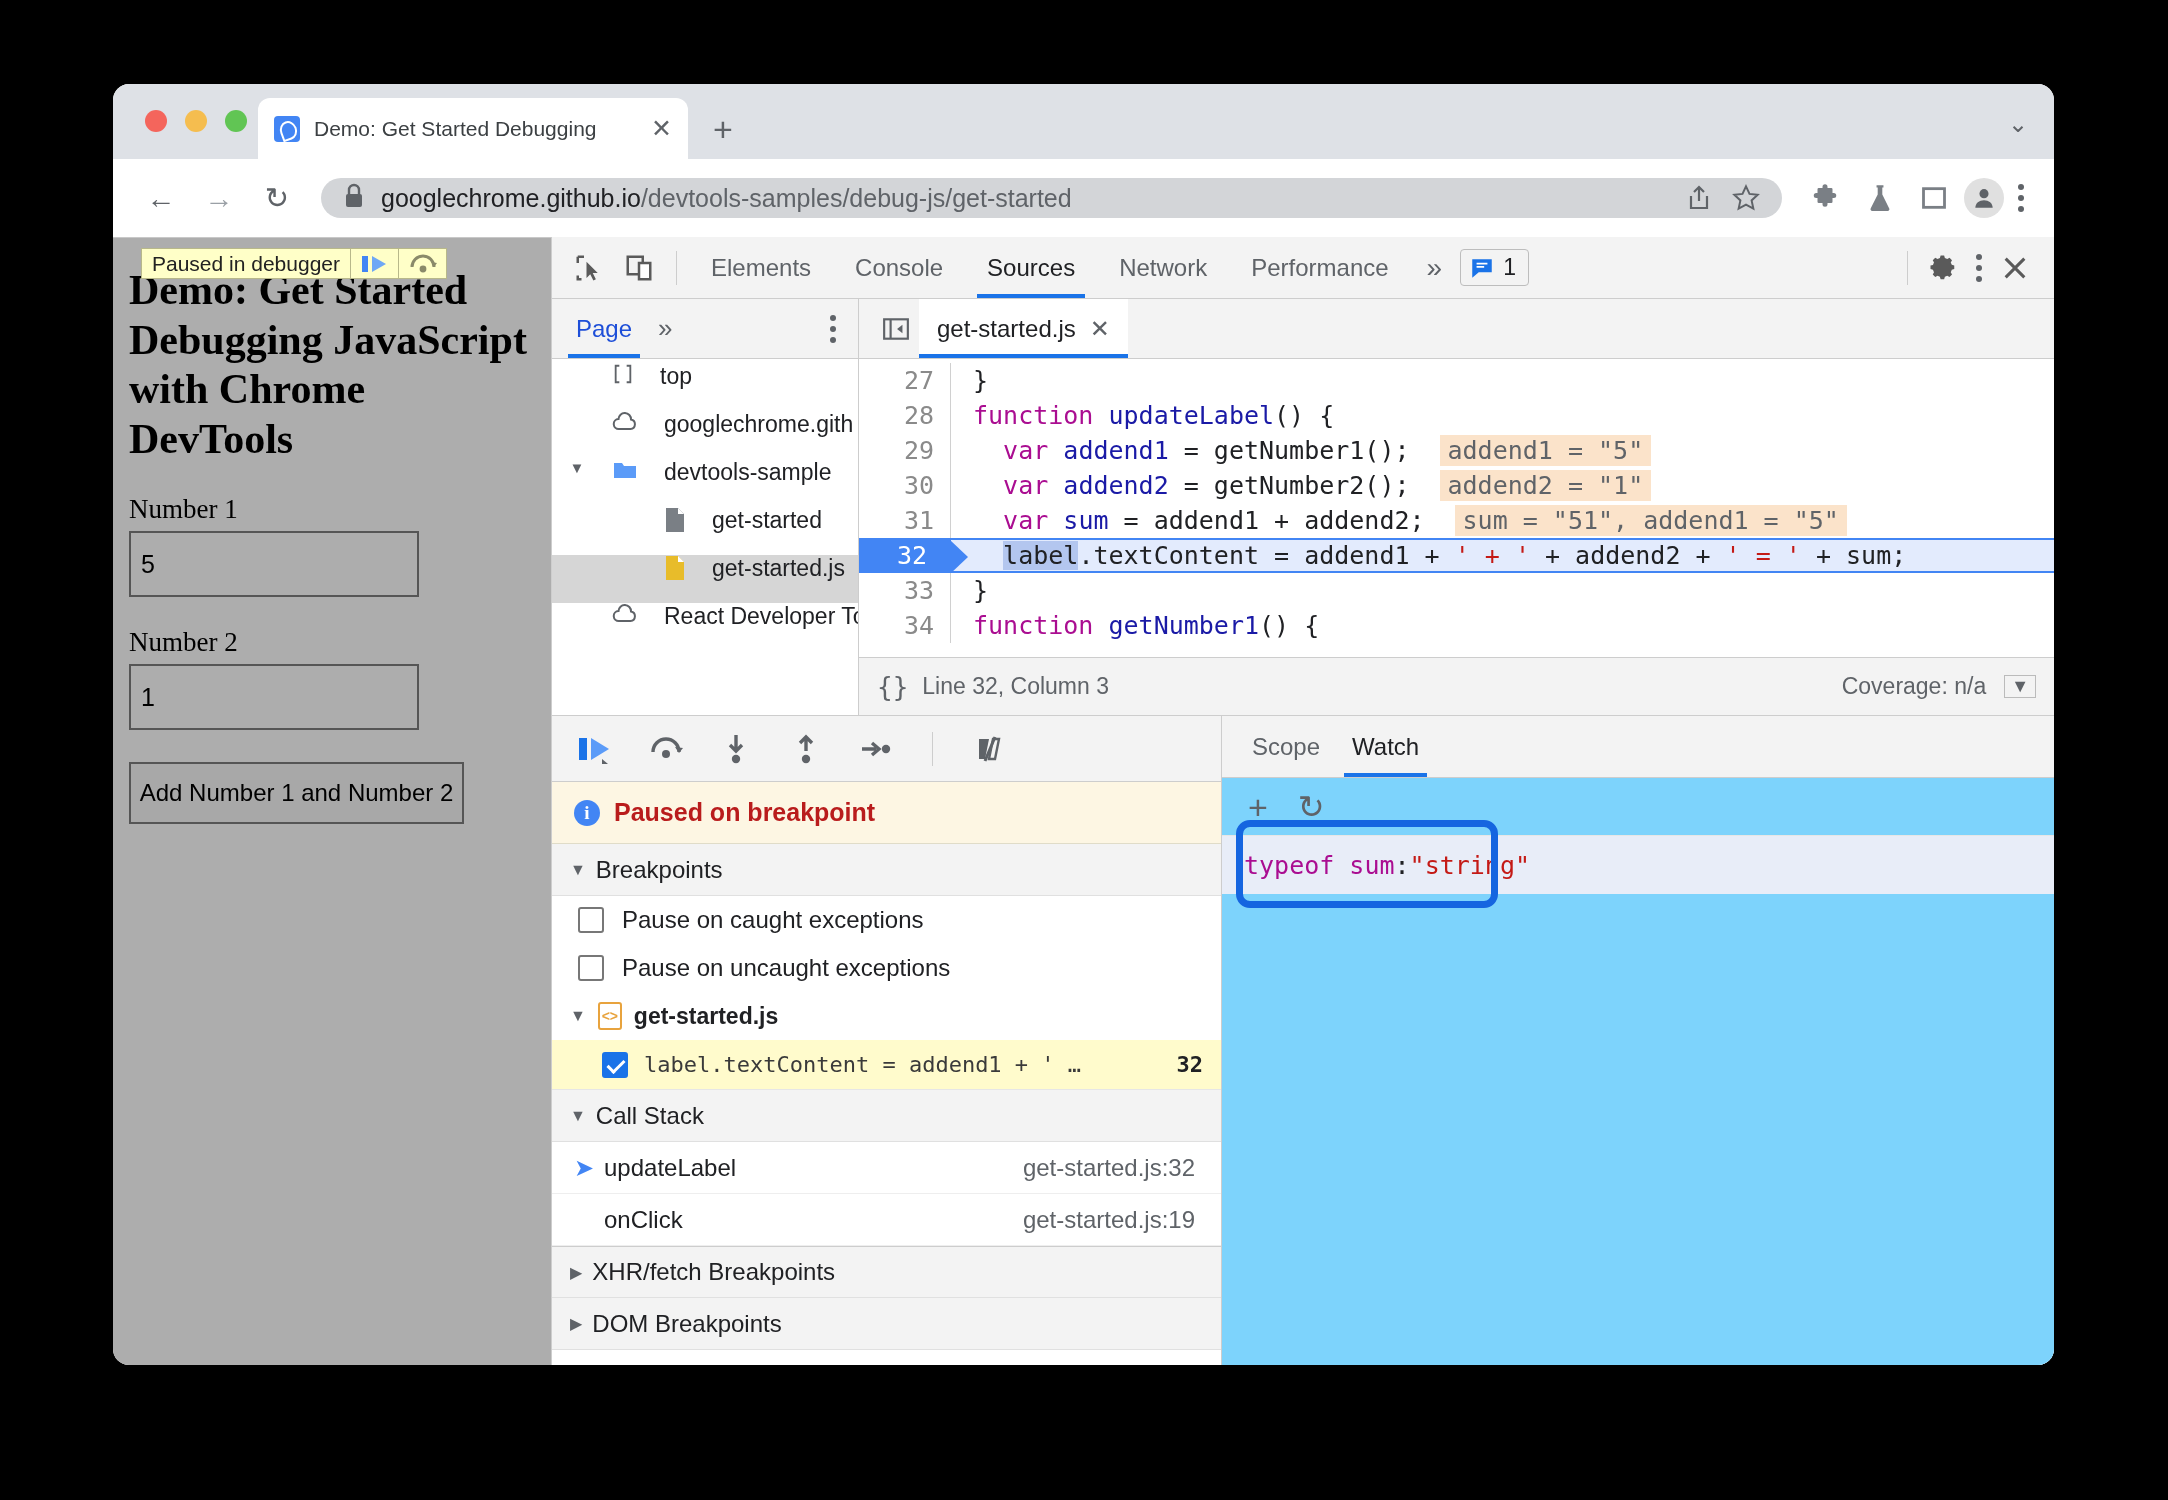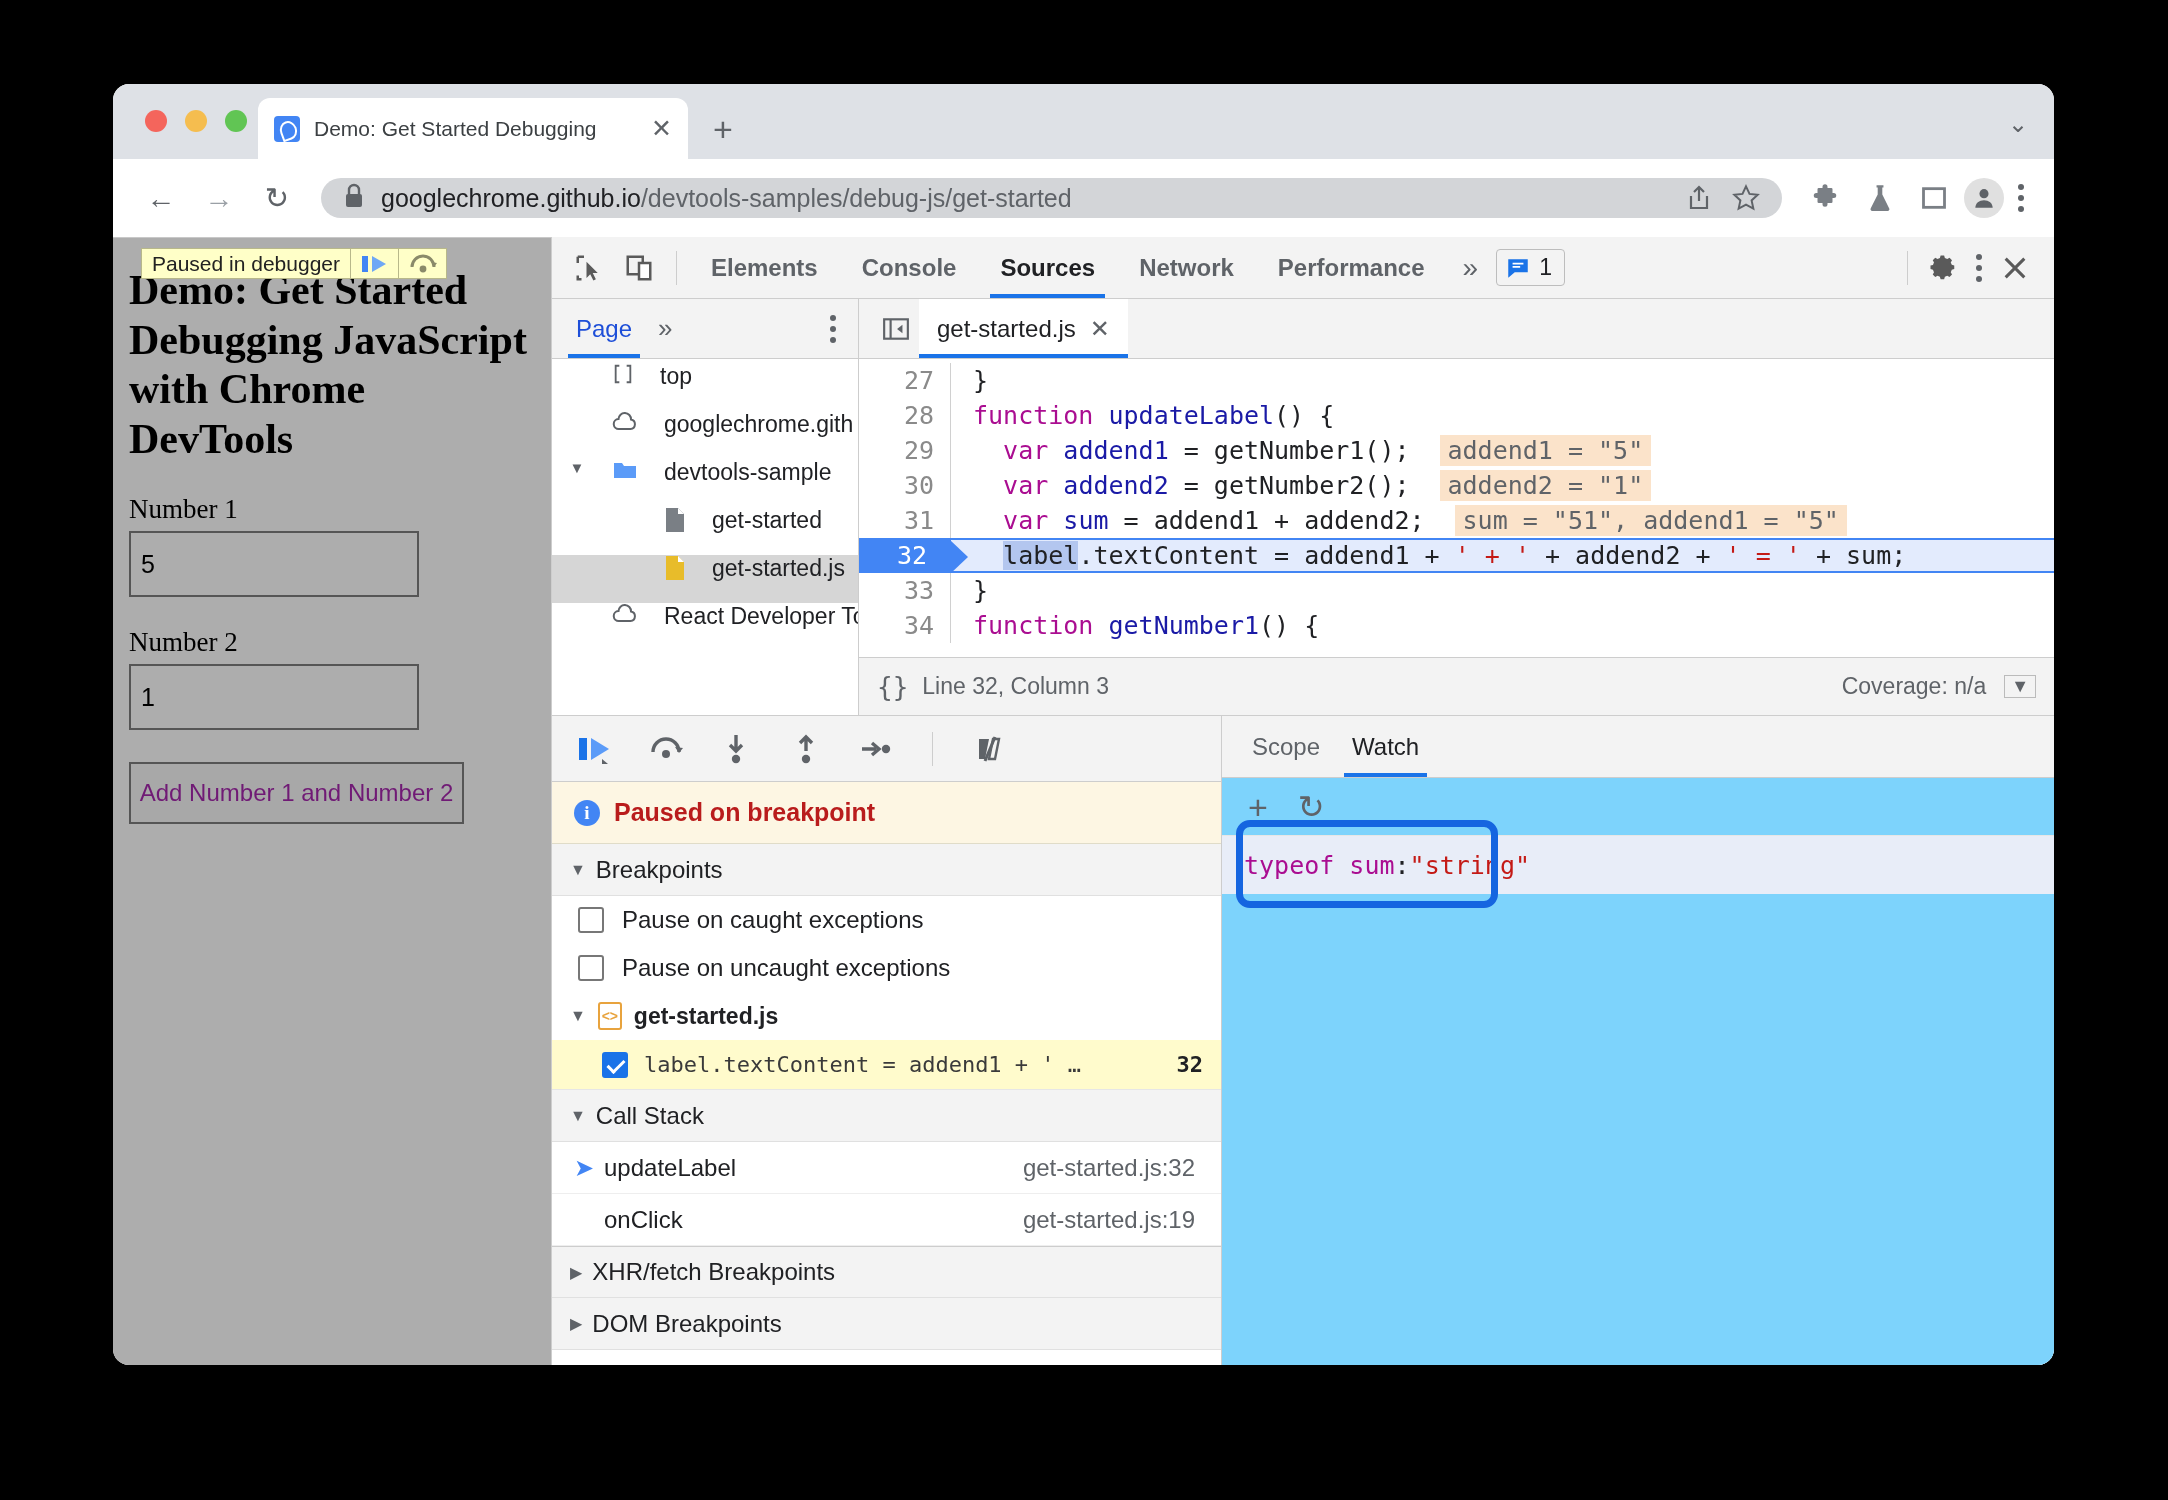--- a/index.html
+++ b/index.html
@@ -120,42 +120,42 @@
     display: flex; align-items: center; justify-content: center; cursor: pointer;
   }
   .field-label { font-size: 27px; color: #000; margin: 30px 0 6px 0; }
   .field-input {
     width: 290px; height: 66px; background: #adadad;
     border: 2px solid #555; font-size: 25px; color: #000;
     padding: 0 10px; font-family: "Liberation Sans", sans-serif;
   }
   .page-btn {
     margin-top: 32px; width: 335px; height: 62px; background: #a8a8a8;
-    border: 2px solid #555; font-size: 24px; color: #701a75; cursor: pointer;
+    border: 2px solid #555; font-size: 24px; color: #000000; cursor: pointer;
     font-family: "Liberation Sans", sans-serif;
   }
 
   
   .devtools {
     flex: 1; display: flex; flex-direction: column;
     background: #f3f3f3; border-left: 1px solid #cdcdcd;
     font-family: "Liberation Sans", sans-serif; min-width: 0;
   }
   .dt-tabbar {
     height: 62px; background: #f3f3f3; display: flex; align-items: center;
     border-bottom: 1px solid #cdcdcd; padding-left: 14px; gap: 4px;
   }
   .dt-iconbtn {
     width: 46px; height: 46px; display: flex; align-items: center;
     justify-content: center; cursor: pointer; color: #5a5a5a; flex: none;
   }
   .vsep { width: 1px; height: 34px; background: #cdcdcd; margin: 0 10px; flex: none;}
   .dt-tab {
     padding: 0 20px; height: 60px; display: flex; align-items: center;
-    font-size: 24px; color: #5f6368; cursor: pointer; position: relative; flex: none; font-weight: bold;
+    font-size: 24px; color: #5f6368; cursor: pointer; position: relative; flex: none;
   }
   .dt-tab.active { color: #202124; }
   .dt-tab.active::after {
     content: ""; position: absolute; left: 10px; right: 10px; bottom: 0;
     height: 4px; background: #1a73e8;
   }
   .dt-more { font-size: 28px; color: #5f6368; padding: 0 14px; cursor: pointer; flex:none;}
   .issues-chip {
     display: flex; align-items: center; gap: 8px; border: 1px solid #bdbdbd;
     border-radius: 4px; padding: 4px 12px 4px 8px; cursor: pointer; flex: none;

